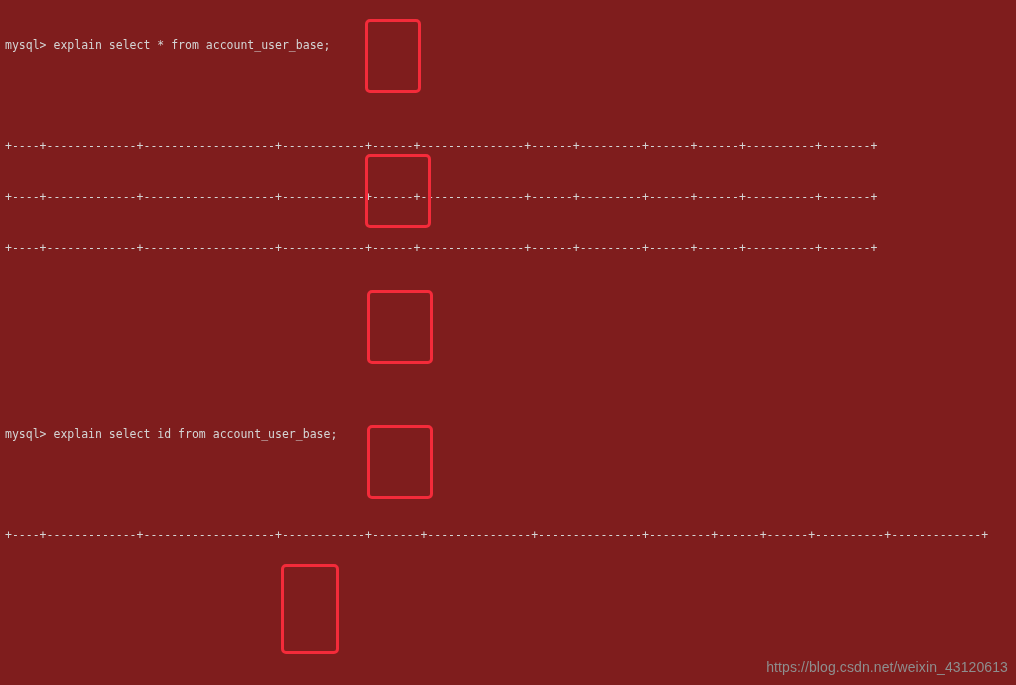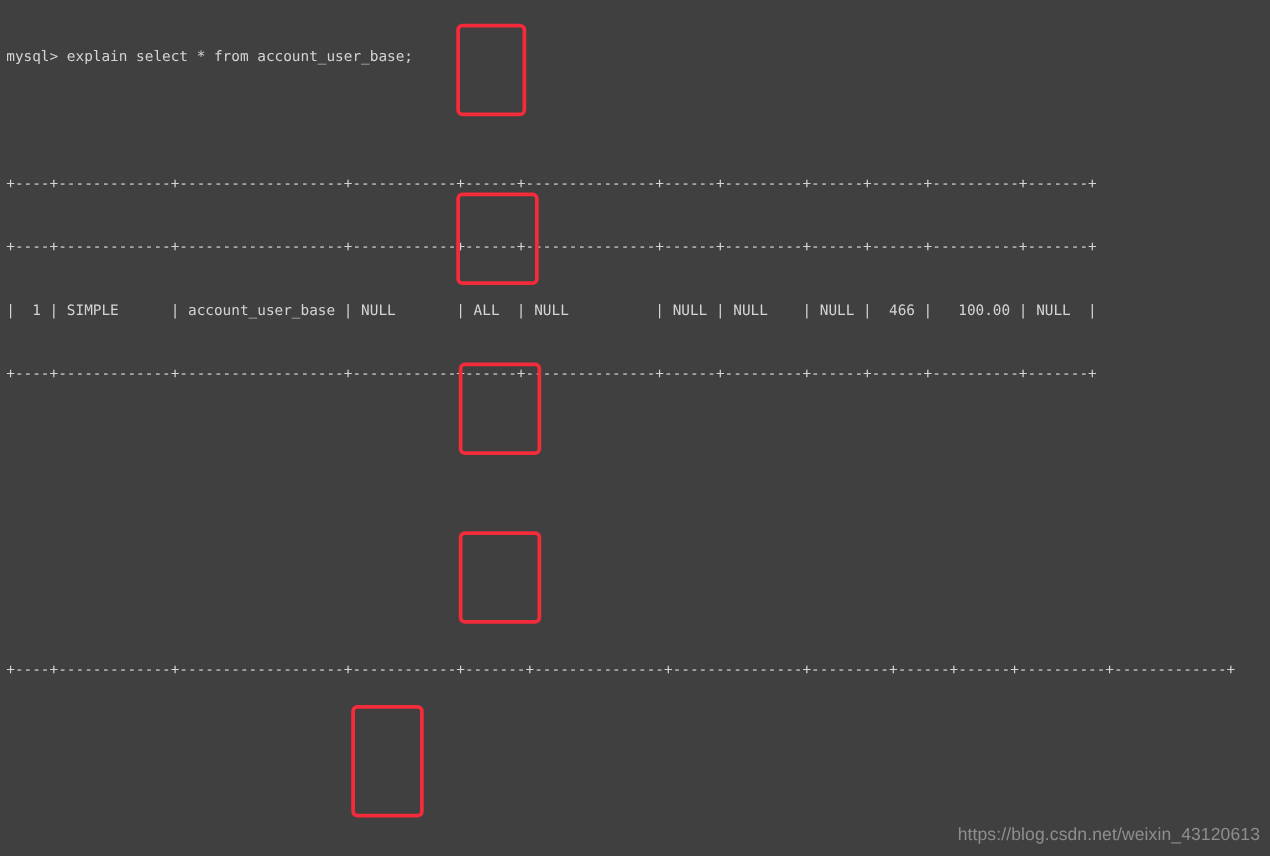--- a/index.html
+++ b/index.html
@@ -11,21 +11,21 @@
   body {
     width: 1016px;
     height: 685px;
     overflow: hidden;
     font-family: "DejaVu Sans Mono", "Liberation Mono", monospace;
   }
   #terminal {
     position: relative;
     width: 1016px;
     height: 685px;
-    background: #404040;
+    background: #7f1d1d;
     color: #d8d8d8;
     font-family: "DejaVu Sans Mono", "Liberation Mono", monospace;
     font-size: 11.5px;
     line-height: 16.9px;
     letter-spacing: 0px;
     padding: 3px 0 0 5px;
     box-sizing: border-box;
   }
   .block {
     white-space: pre;
@@ -60,27 +60,27 @@
 </head>
 <body>
 
 <div id="terminal">
 
   <div class="block">
     <div class="line">mysql&gt; explain select * from account_user_base;</div>
     <div class="line blank">&nbsp;</div>
     <div class="line">+----+-------------+-------------------+------------+------+---------------+------+---------+------+------+----------+-------+</div>
     <div class="line">+----+-------------+-------------------+------------+------+---------------+------+---------+------+------+----------+-------+</div>
-    <div class="line">|  1 | SIMPLE      | account_user_base | NULL       | ALL  | NULL          | NULL | NULL    | NULL |  466 |   100.00 | NULL  |</div>
     <div class="line">+----+-------------+-------------------+------------+------+---------------+------+---------+------+------+----------+-------+</div>
     <div class="line blank">&nbsp;</div>
     <div class="line blank">&nbsp;</div>
   </div>
 
   <div class="block">
+    <div class="line">mysql&gt; explain select id from account_user_base;</div>
     <div class="line blank">&nbsp;</div>
     <div class="line">+----+-------------+-------------------+------------+-------+---------------+---------------+---------+------+------+----------+-------------+</div>
     
     
     
     
     
     
     
   </div>

